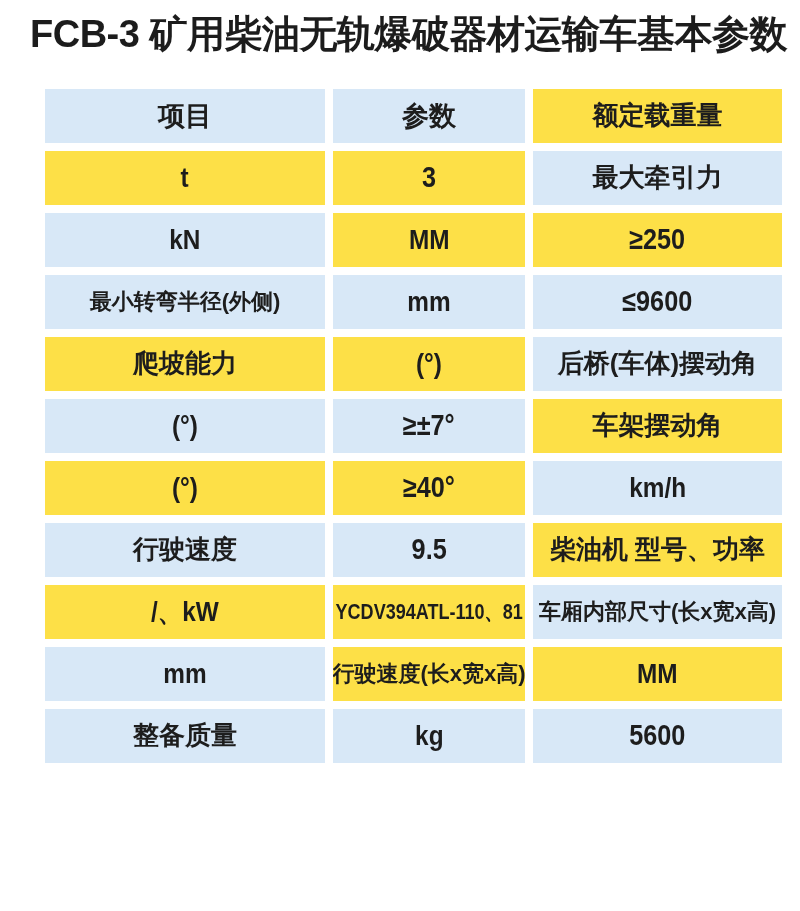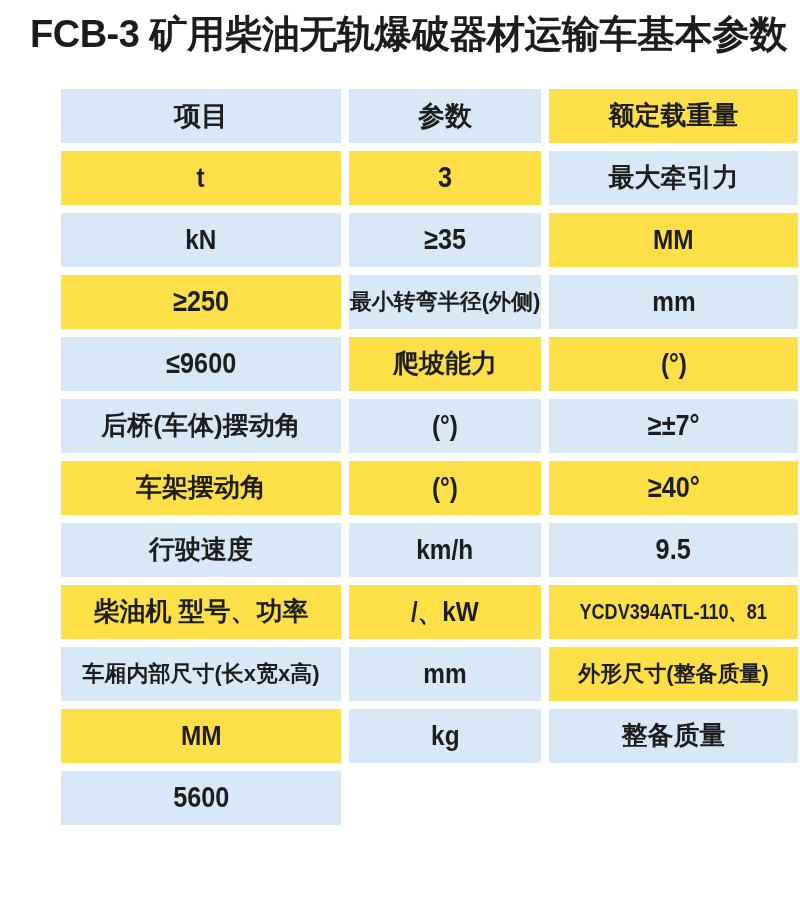--- a/index.html
+++ b/index.html
@@ -15,21 +15,21 @@
     margin: 13px 0 16px 30px;
     font-size: 38px;
     line-height: 1.12;
     font-weight: 700;
     color: #1c1c1c;
     letter-spacing: -0.5px;
     white-space: nowrap;
   }
 
   .spec-grid {
-    margin: 33px 0 0 61px;
+    margin: 33px 0 0 45px;
     width: 739px;
     display: grid;
     grid-template-columns: 280px 192px 249px;
     grid-auto-rows: 54px;
     column-gap: 8px;
     row-gap: 8px;
   }
 
   .cell {
     display: flex;
@@ -80,23 +80,20 @@
     <div class="cell val gray">
         <span class="squeeze">3</span>
       </div>
 
     <div class="cell item blue">
         <span>最大牵引力</span>
       </div>
     <div class="cell unit blue">
         <span class="squeeze">kN</span>
       </div>
-    <div class="cell val blue">
-        <span class="squeeze">≥35</span>
-      </div>
 
     <div class="cell unit gray">
         <span class="squeeze">MM</span>
       </div>
     <div class="cell val gray">
         <span class="squeeze">≥250</span>
       </div>
 
     <div class="cell item blue long">
         <span>最小转弯半径(外侧)</span>
@@ -128,25 +125,25 @@
     <div class="cell item gray">
         <span>车架摆动角</span>
       </div>
     <div class="cell unit gray">
         <span class="squeeze">(°)</span>
       </div>
     <div class="cell val gray">
         <span class="squeeze">≥40°</span>
       </div>
 
+    <div class="cell unit blue">
+        <span class="squeeze">km/h</span>
+      </div>
     <div class="cell item blue">
         <span>行驶速度</span>
-      </div>
-    <div class="cell unit blue">
-        <span class="squeeze">km/h</span>
       </div>
     <div class="cell val blue">
         <span class="squeeze">9.5</span>
       </div>
 
     <div class="cell item gray">
         <span>柴油机 型号、功率</span>
       </div>
     <div class="cell unit gray">
         <span class="squeeze">/、kW</span>
@@ -156,30 +153,30 @@
       </div>
 
     <div class="cell item blue long">
         <span>车厢内部尺寸(长x宽x高)</span>
       </div>
     <div class="cell unit blue">
         <span class="squeeze">mm</span>
       </div>
 
     <div class="cell item gray long">
-        <span>外形尺寸(整备质量)</span>
+        <span>行驶速度(长x宽x高)</span>
       </div>
     <div class="cell unit gray">
         <span class="squeeze">MM</span>
       </div>
 
+    <div class="cell item blue">
+        <span>整备质量</span>
+      </div>
     <div class="cell unit blue">
         <span class="squeeze">kg</span>
-      </div>
-    <div class="cell item blue">
-        <span>整备质量</span>
       </div>
     <div class="cell val blue">
         <span class="squeeze">5600</span>
       </div>
 
   </div>
 </div>
 
 </body></html>

